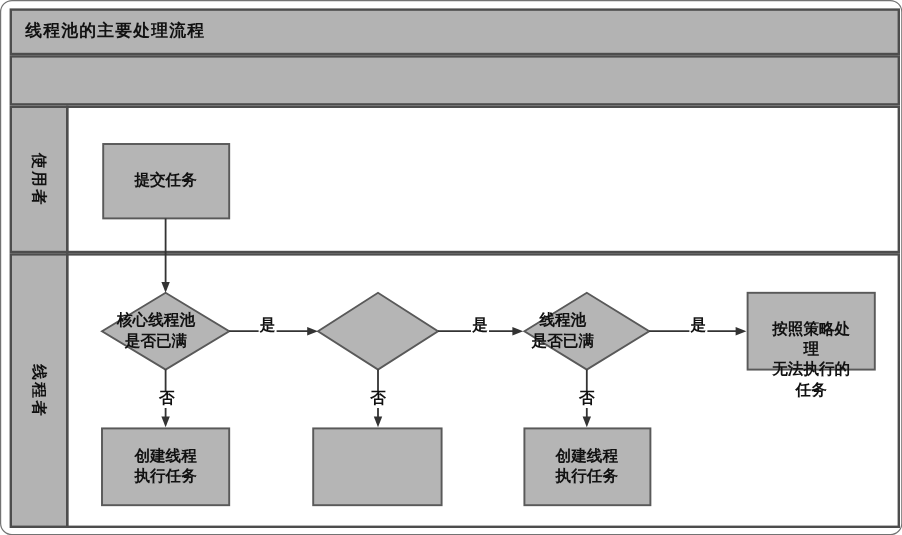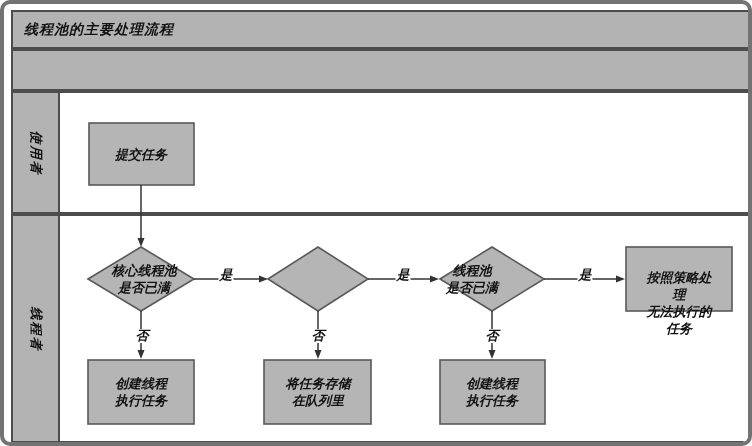--- a/index.html
+++ b/index.html
@@ -1,26 +1,25 @@
 <!DOCTYPE html>
 <html style="--cell-fill: #b3b3b3; --cell-border: #4d4d4d; --node-fill: #b5b5b5; --node-border: #595959; --arrow: #333333; --text: #111111;"><head>
 <meta charset="utf-8">
 <style>
   html,body{margin:0;padding:0;background:#fff;}
   .stage{
     position:relative;
     width:752px;height:446px;
     background:#ffffff;
-    border:4px solid #737373;
+    border:1px solid #737373;
     border-radius:10px;
     box-sizing:border-box;
     overflow:hidden;
     font-family:"DejaVu Serif","Liberation Serif",serif;
     color:var(--text,#111);
-    font-style:italic;
   }
   svg.canvas{position:absolute;left:0;top:0;z-index:0;}
   .cell{fill:var(--cell-fill,#b3b3b3);stroke:var(--cell-border,#4d4d4d);stroke-width:2;}
   .bodycell{fill:#ffffff;stroke:var(--cell-border,#4d4d4d);stroke-width:2;}
   .node{fill:var(--node-fill,#b5b5b5);stroke:var(--node-border,#595959);stroke-width:1.6;}
   .edge{stroke:var(--arrow,#333);stroke-width:1.5;fill:none;}
   .head{fill:var(--arrow,#333);stroke:none;}
   .txt{
     position:absolute;z-index:2;
     transform:translate(-50%,-50%);
@@ -110,28 +109,26 @@
   <div class="title">线程池的主要处理流程</div>
 
   <div class="lane-label" style="top:88px;height:121px;">
     <span class="vtext">使用者</span>
   </div>
   <div class="lane-label" style="top:211px;height:227px;">
     <span class="vtext">线程者</span>
   </div>
 
   <div class="txt" style="left:137px;top:150px;text-align:center;">提交任务</div>
-  <div class="txt" style="left:140px;top:275px;">核心线程池
+  <div class="txt" style="left:129px;top:275px;">核心线程池
 是否已满</div>
   <div class="txt" style="left:468px;top:275px;">线程池
 是否已满</div>
   <div class="txt" style="left:137px;top:388px;">创建线程
 执行任务</div>
-  <div class="txt" style="left:314px;top:388px;">将任务存储
-在队列里</div>
   <div class="txt" style="left:488px;top:388px;">创建线程
 执行任务</div>
   <div class="txt" style="left:675px;top:275px;margin-top:24px;">按照策略处理
 无法执行的任务</div>
 
   <div class="edge-label" style="left:222px;top:271px;">是</div>
   <div class="edge-label" style="left:399px;top:271px;">是</div>
   <div class="edge-label" style="left:581px;top:271px;">是</div>
   <div class="edge-label" style="left:138px;top:332px;">否</div>
   <div class="edge-label" style="left:314px;top:332px;">否</div>

